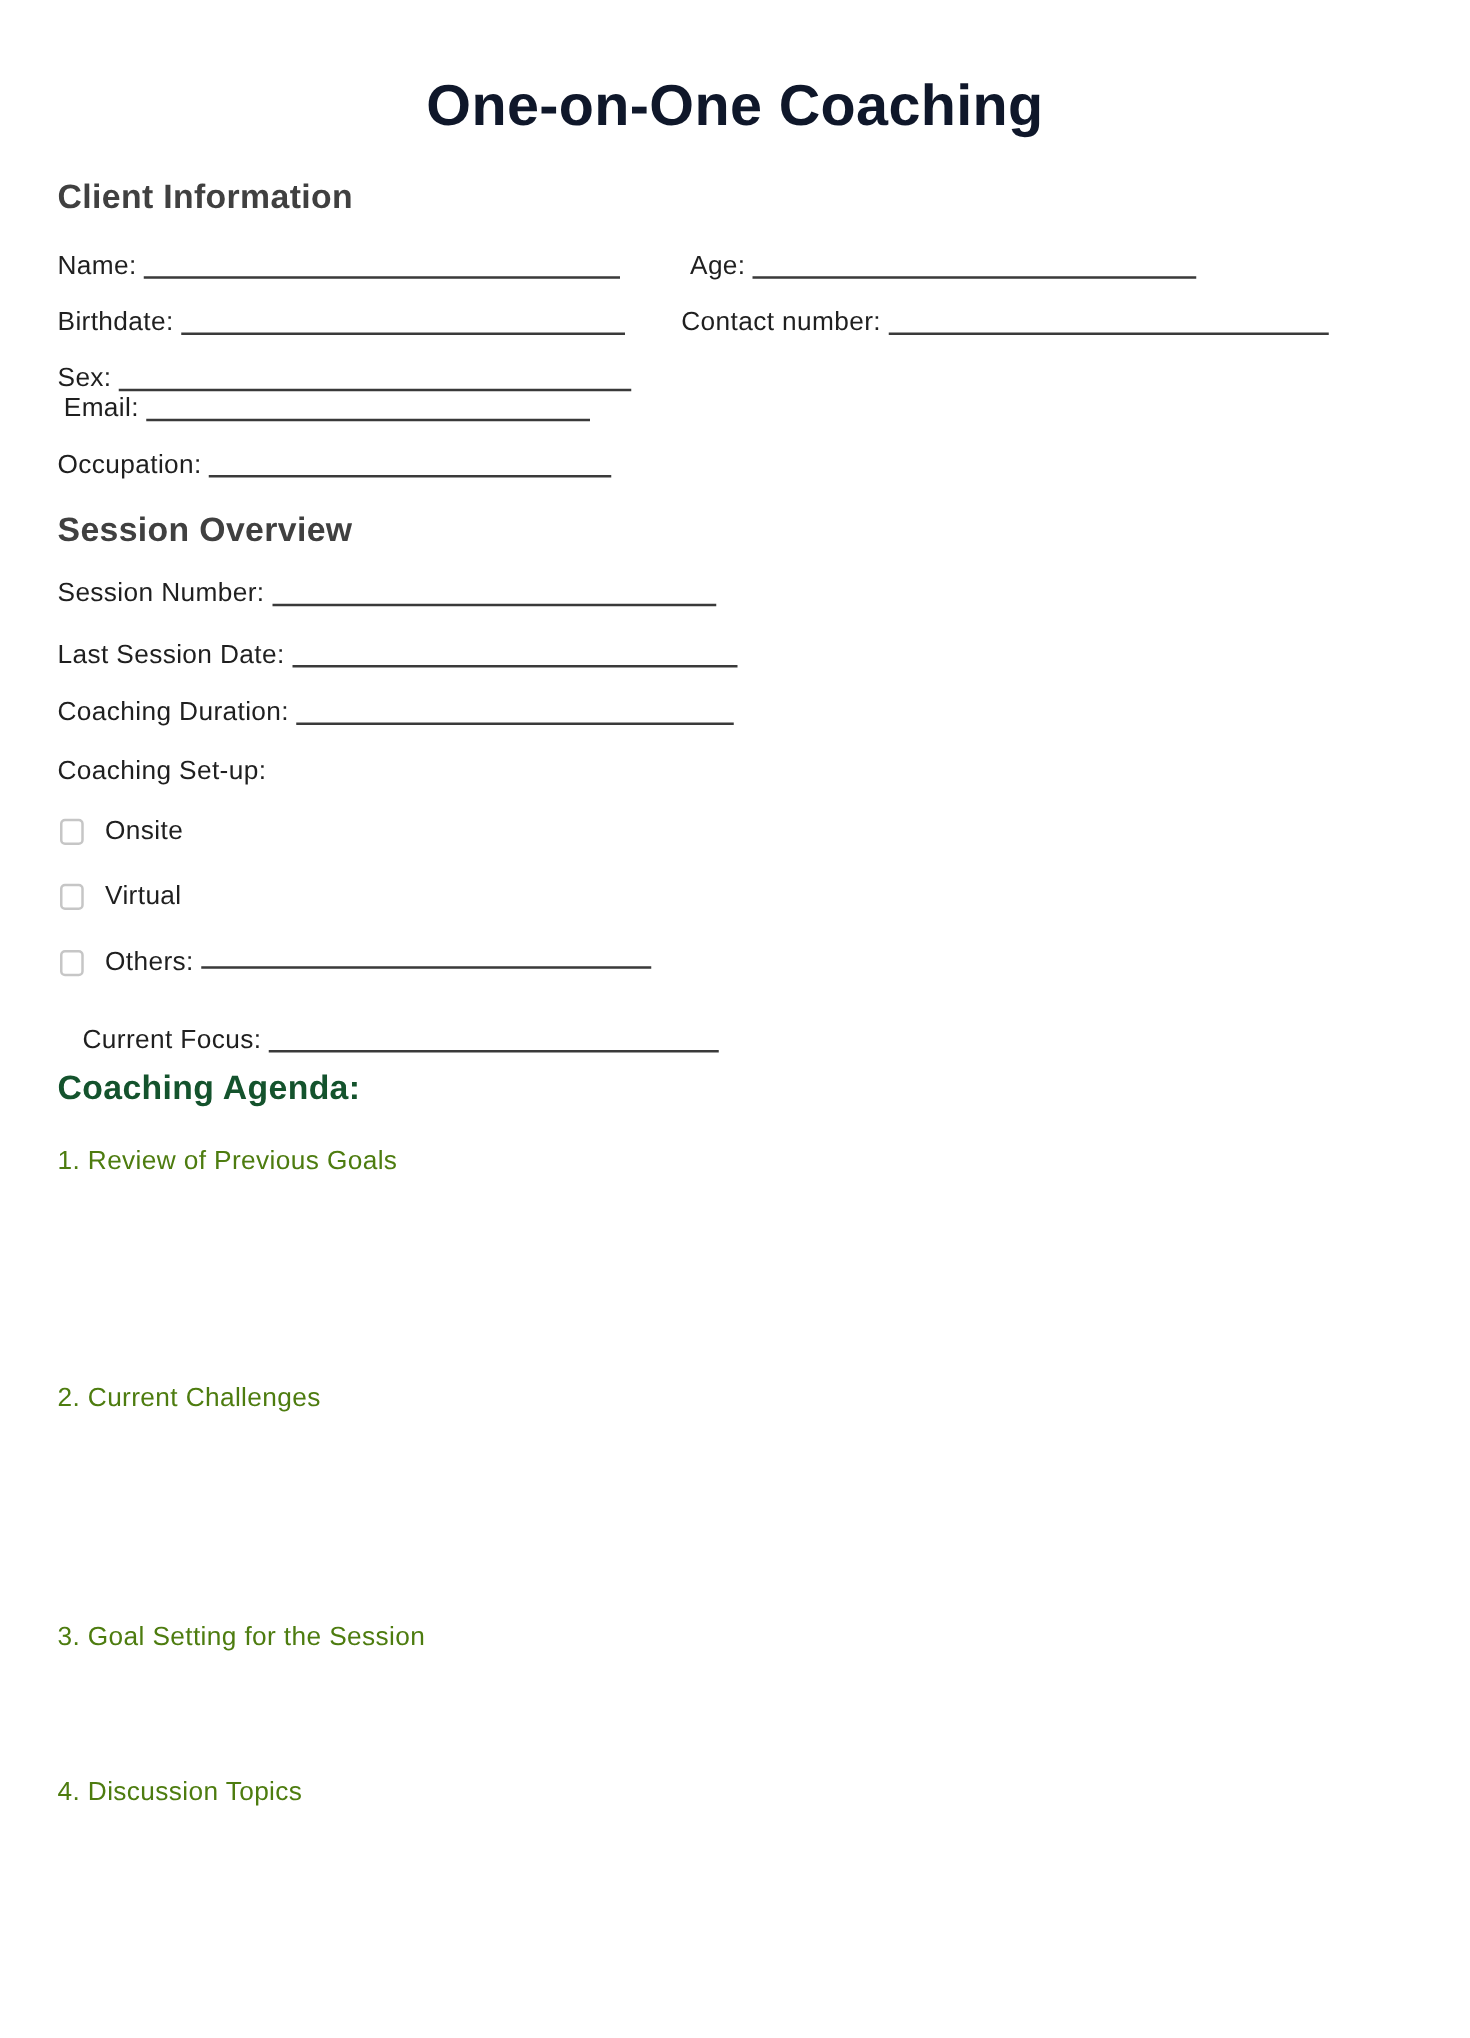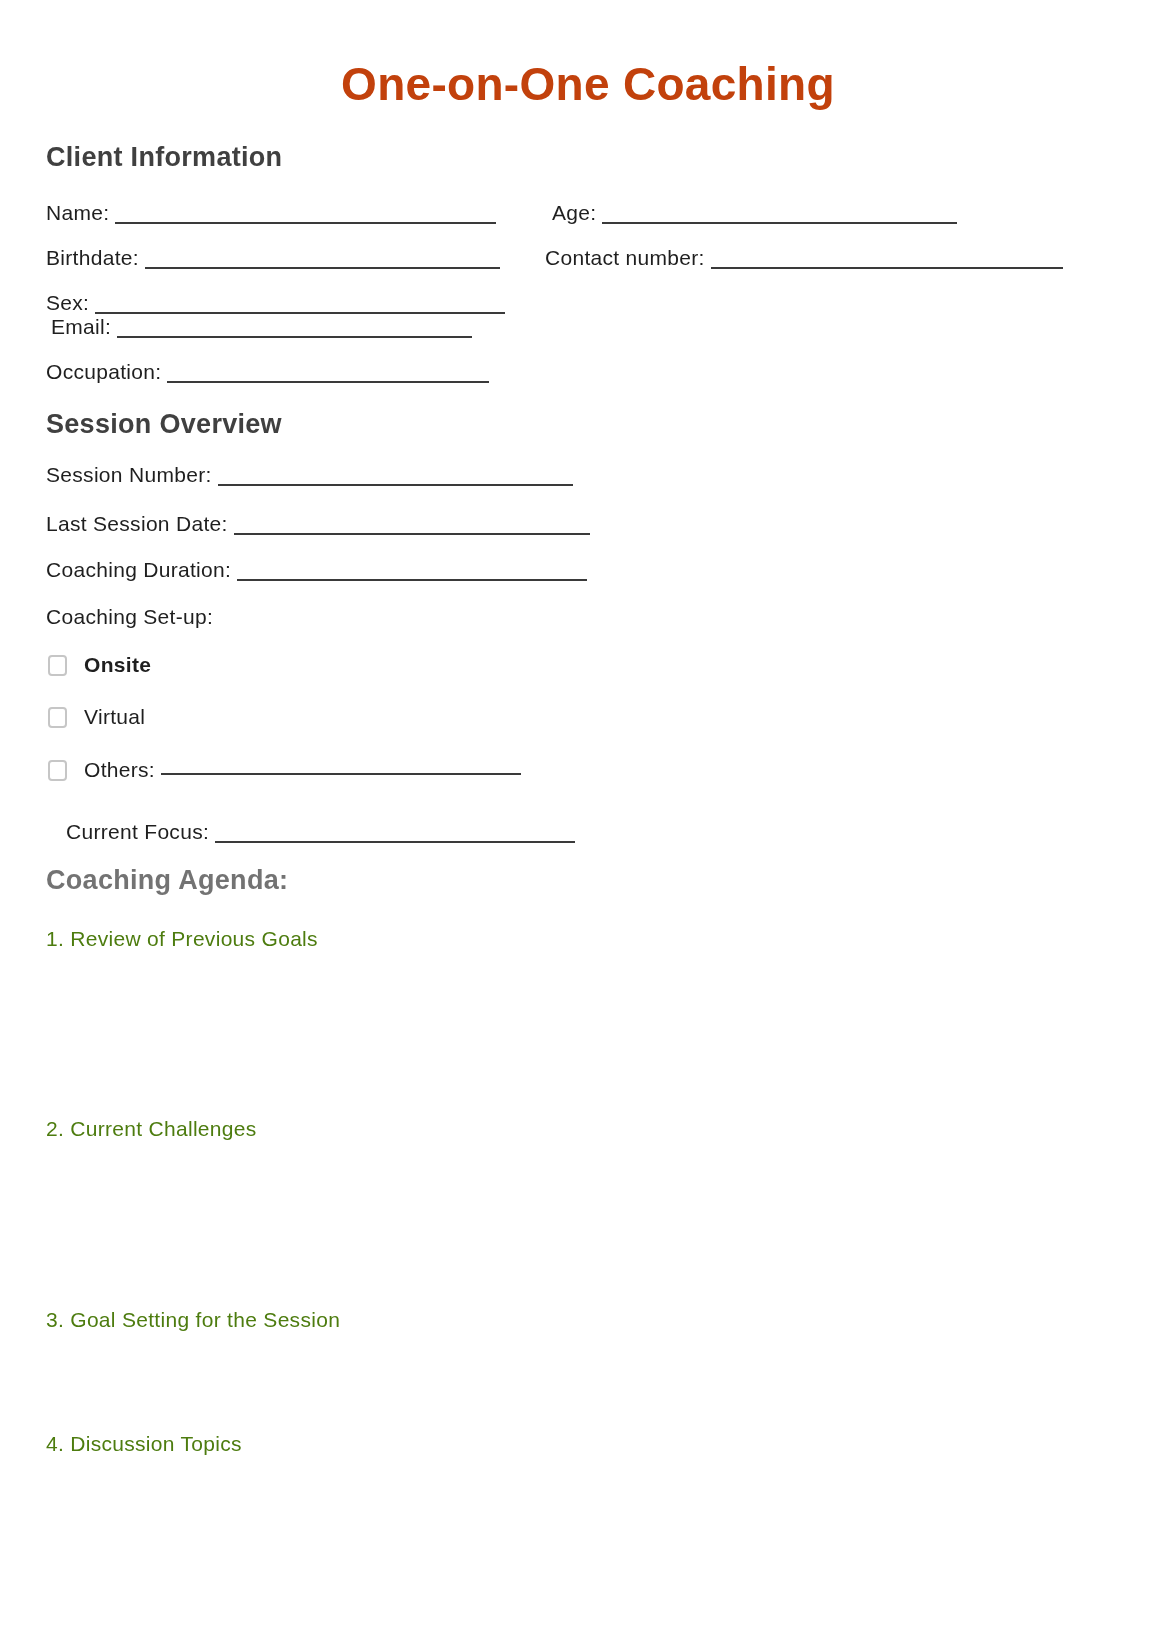--- a/index.html
+++ b/index.html
@@ -14,30 +14,30 @@
     color: #1f1f1f;
     letter-spacing: 0.3px;
     overflow: hidden;
   }
   .doc-title {
     margin: 0;
     text-align: center;
     font-size: 46px;
     line-height: 52px;
     font-weight: 700;
-    color: #c2410c;
+    color: #0f172a;
   }
   .section-heading {
     margin: 33px 0 0 0;
     font-size: 27px;
     line-height: 28px;
     font-weight: 700;
     color: #404040;
   }
-  .section-heading.navy { color: #737373; margin-top: 21px; line-height: 30px; }
+  .section-heading.navy { color: #14532d; margin-top: 11px; line-height: 30px; }
   .field-row {
     display: flex;
     font-size: 21px;
     line-height: 24px;
   }
   .cell { white-space: nowrap; }
   .cell-left { width: 499px; flex: 0 0 auto; }
   .cell-right { flex: 1 1 auto; }
   .fill-line {
     display: inline-block;
@@ -128,21 +128,21 @@
       <span>Coaching Duration:</span><span class="fill-line" style="width:350px;"></span>
     </div>
   </div>
 
   <div class="field-row" style="margin-top:23px;">
     <div class="cell">
       <span>Coaching Set-up:</span>
     </div>
   </div>
 
-  <div class="check-row" style="margin-top:24px;font-weight:bold;">
+  <div class="check-row" style="margin-top:24px;">
     <span class="checkbox"></span>
     <span>Onsite</span>
   </div>
 
   <div class="check-row" style="margin-top:28px;">
     <span class="checkbox"></span>
     <span>Virtual</span>
   </div>
 
   <div class="check-row" style="margin-top:29px;">

